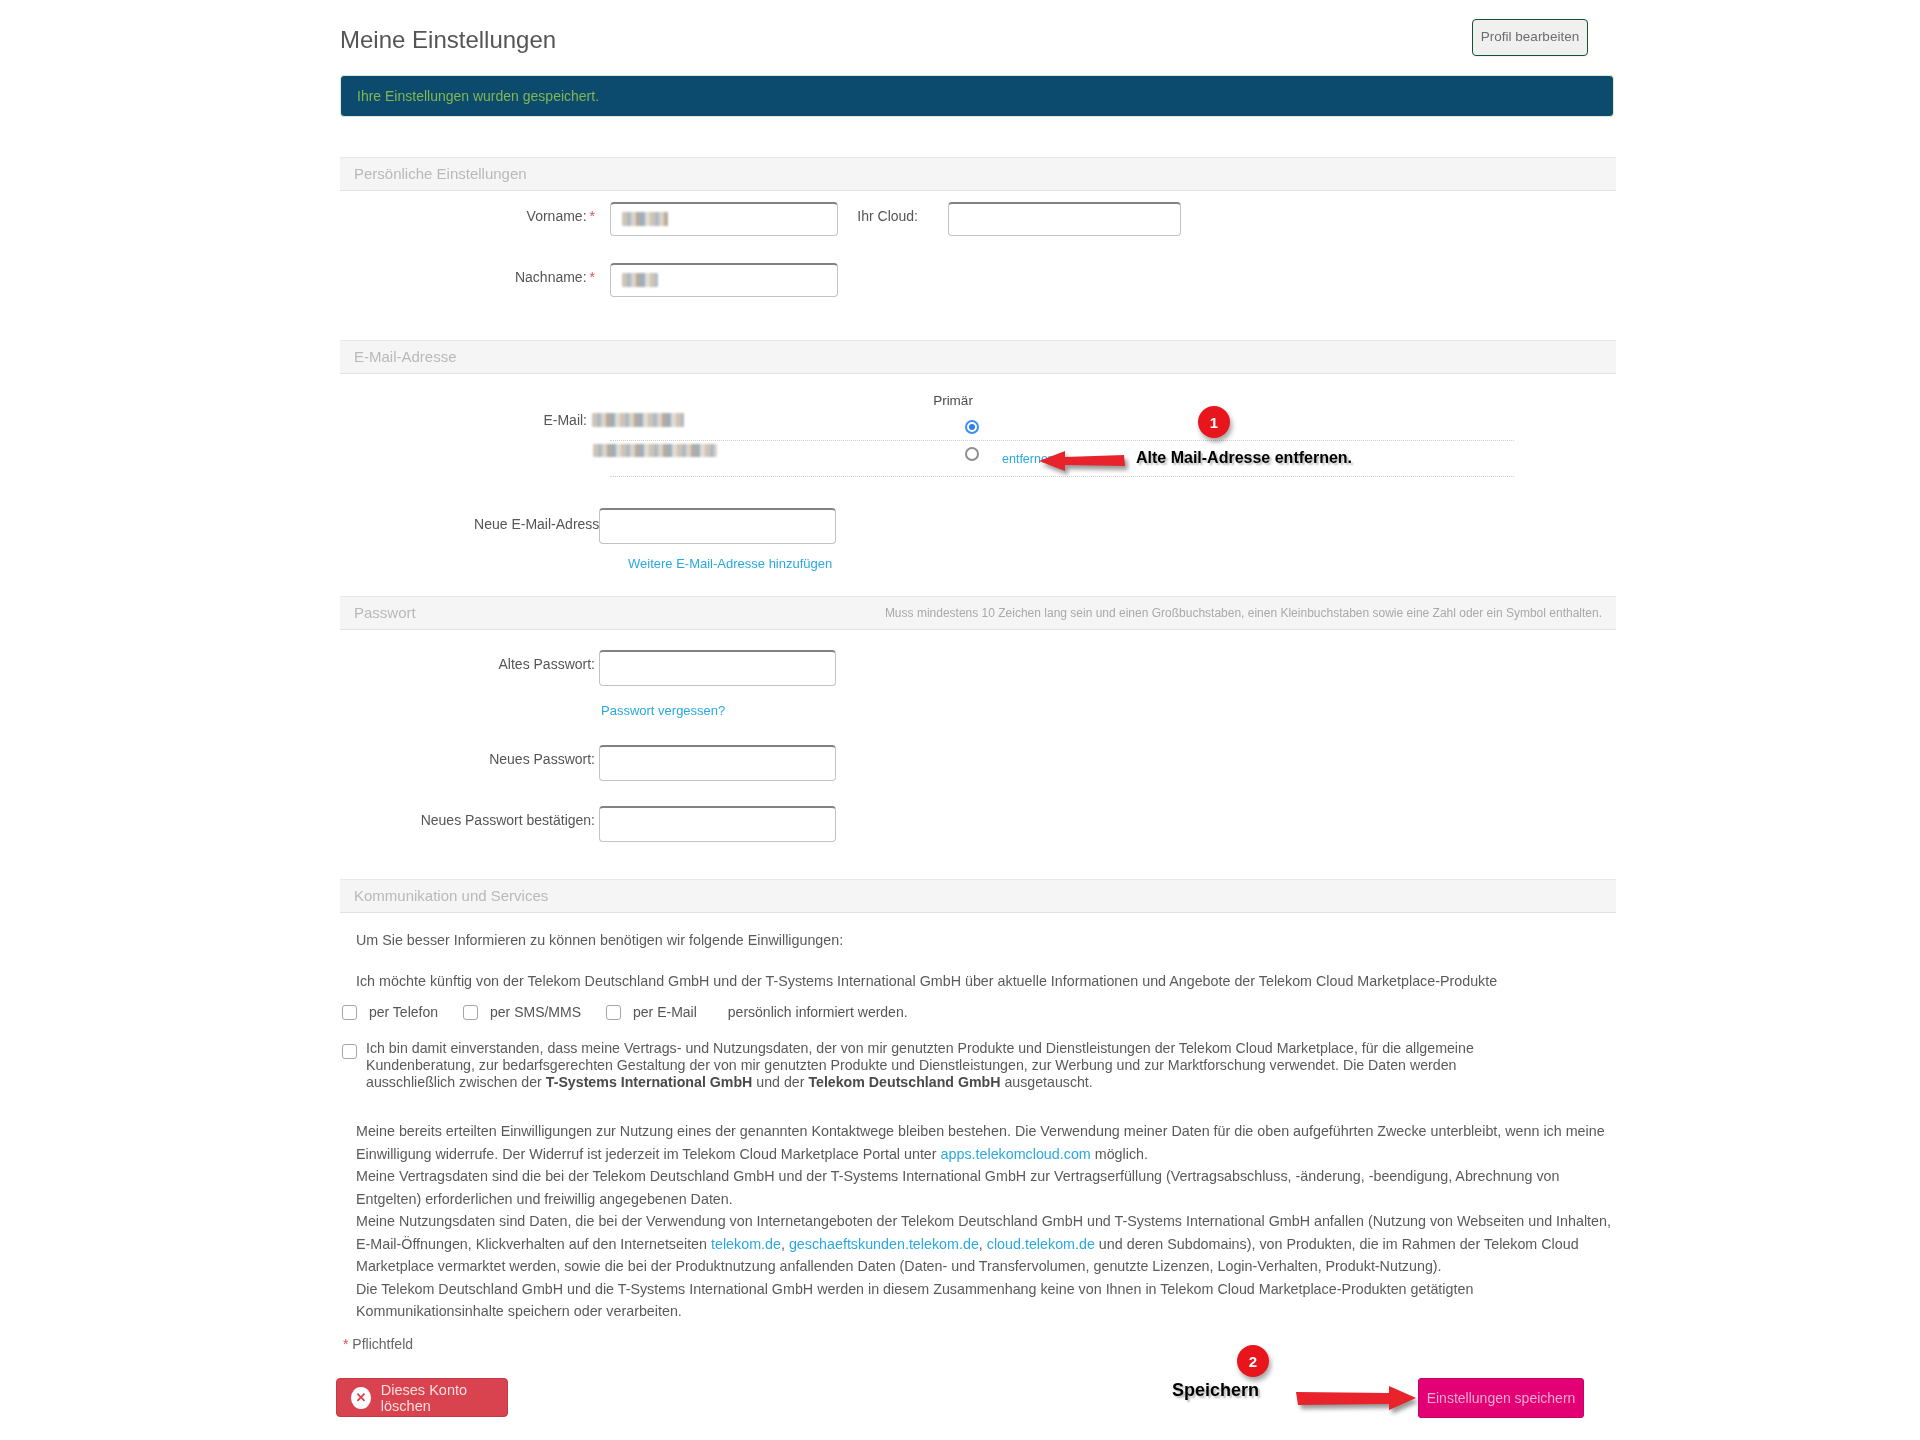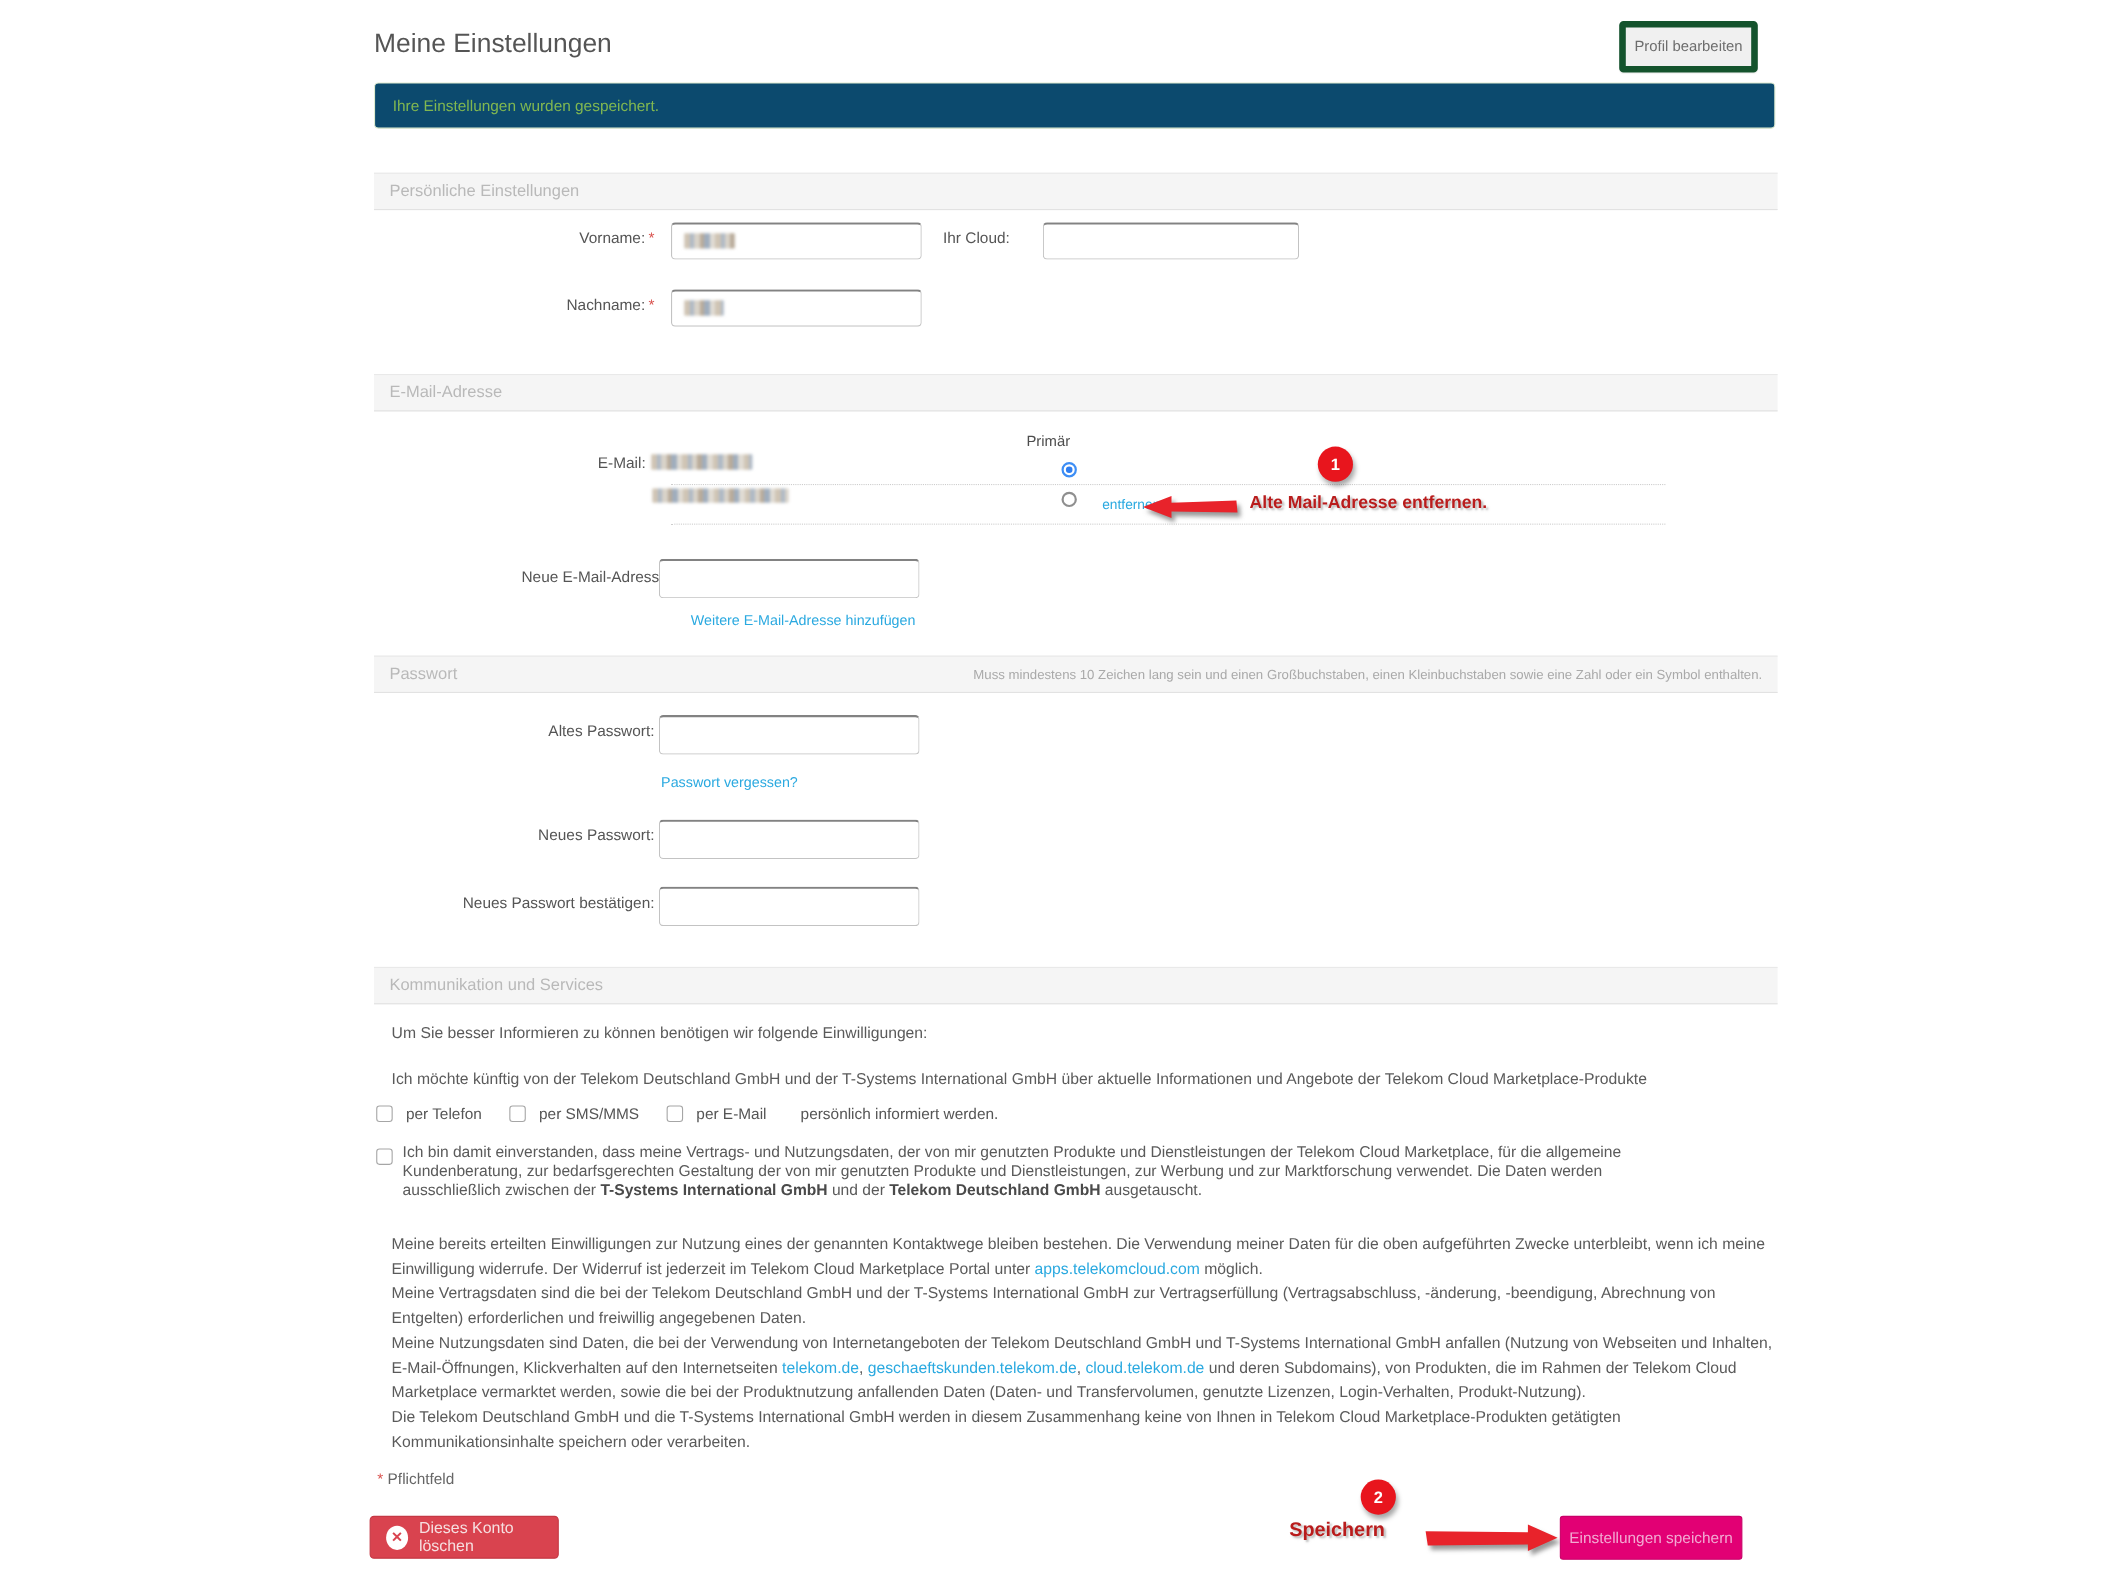--- a/index.html
+++ b/index.html
@@ -1,21 +1,21 @@
 <!DOCTYPE html>
 <html><head>
 <meta charset="utf-8">
 <style>
   html,body{margin:0;padding:0;background:#fff;}
   body{width:1920px;height:1440px;position:relative;font-family:"Liberation Sans",sans-serif;overflow:hidden;}
   .abs{position:absolute;}
 
   
   #title{left:340px;top:26px;font-size:24px;color:#555;font-weight:400;}
-  #btnEdit{left:1472px;top:19px;width:114px;height:35px;background:#f0f0f0;border:6px solid #14532d;border-radius:4px;
+  #btnEdit{left:1472px;top:19px;width:114px;height:35px;background:#f0f0f0;border:1px solid #14532d;border-radius:4px;
     color:#6d6d6d;font-size:13.5px;text-align:center;line-height:33px;cursor:pointer;box-shadow:0 1px 1px rgba(0,0,0,0.05);}
 
   
   #alert{left:340px;top:75px;width:1274px;height:42px;background:#0c4a6e;border:1px solid #dfecd0;border-radius:4px;box-sizing:border-box;}
   #alert span{display:block;padding:12px 0 0 16px;font-size:14px;color:#80b751;}
 
   
   .bar{left:340px;width:1276px;height:34px;background:#f5f5f5;border-top:1px solid #e9e9e9;border-bottom:1px solid #e2e2e2;
     box-sizing:border-box;color:#b9b9b9;font-size:15px;line-height:32px;padding-left:14px;}
   #bar1{top:157px;} #bar2{top:340px;} #bar3{top:596px;} #bar4{top:879px;}
@@ -79,21 +79,21 @@
   #btnDelete .xicon{width:22px;height:22px;border-radius:50%;background:#fff;color:#d9434f;font-weight:700;font-size:13px;
     display:flex;align-items:center;justify-content:center;}
   #btnSave{left:1418px;top:1378px;width:164px;height:38px;background:#e20074;border:1px solid #c90068;border-radius:3px;
     color:#f2a9d2;font-size:14px;text-align:center;line-height:38px;cursor:pointer;}
 
   
   .annCircle{width:32px;height:32px;border-radius:50%;background:#e8151d;color:#fff;font-weight:700;font-size:15px;
     display:flex;align-items:center;justify-content:center;box-shadow:2px 4px 5px rgba(0,0,0,0.35);}
   #circle1{left:1198px;top:406px;}
   #circle2{left:1237px;top:1345px;}
-  .annText{font-weight:700;color:#b91c1c;text-shadow:2px 2px 2px rgba(130,130,130,0.55);}
+  .annText{font-weight:700;color:#000000;text-shadow:2px 2px 2px rgba(130,130,130,0.55);}
   #ann1{left:1136px;top:449px;font-size:16px;}
   #ann2{left:1172px;top:1380px;font-size:18px;}
   .annArrow{filter:drop-shadow(3px 4px 2px rgba(70,70,70,0.55));}
   #arrow1{left:1038px;top:448px;}
   #arrow2{left:1294px;top:1382px;}
 </style>
 </head>
 <body>
 
 <div>

